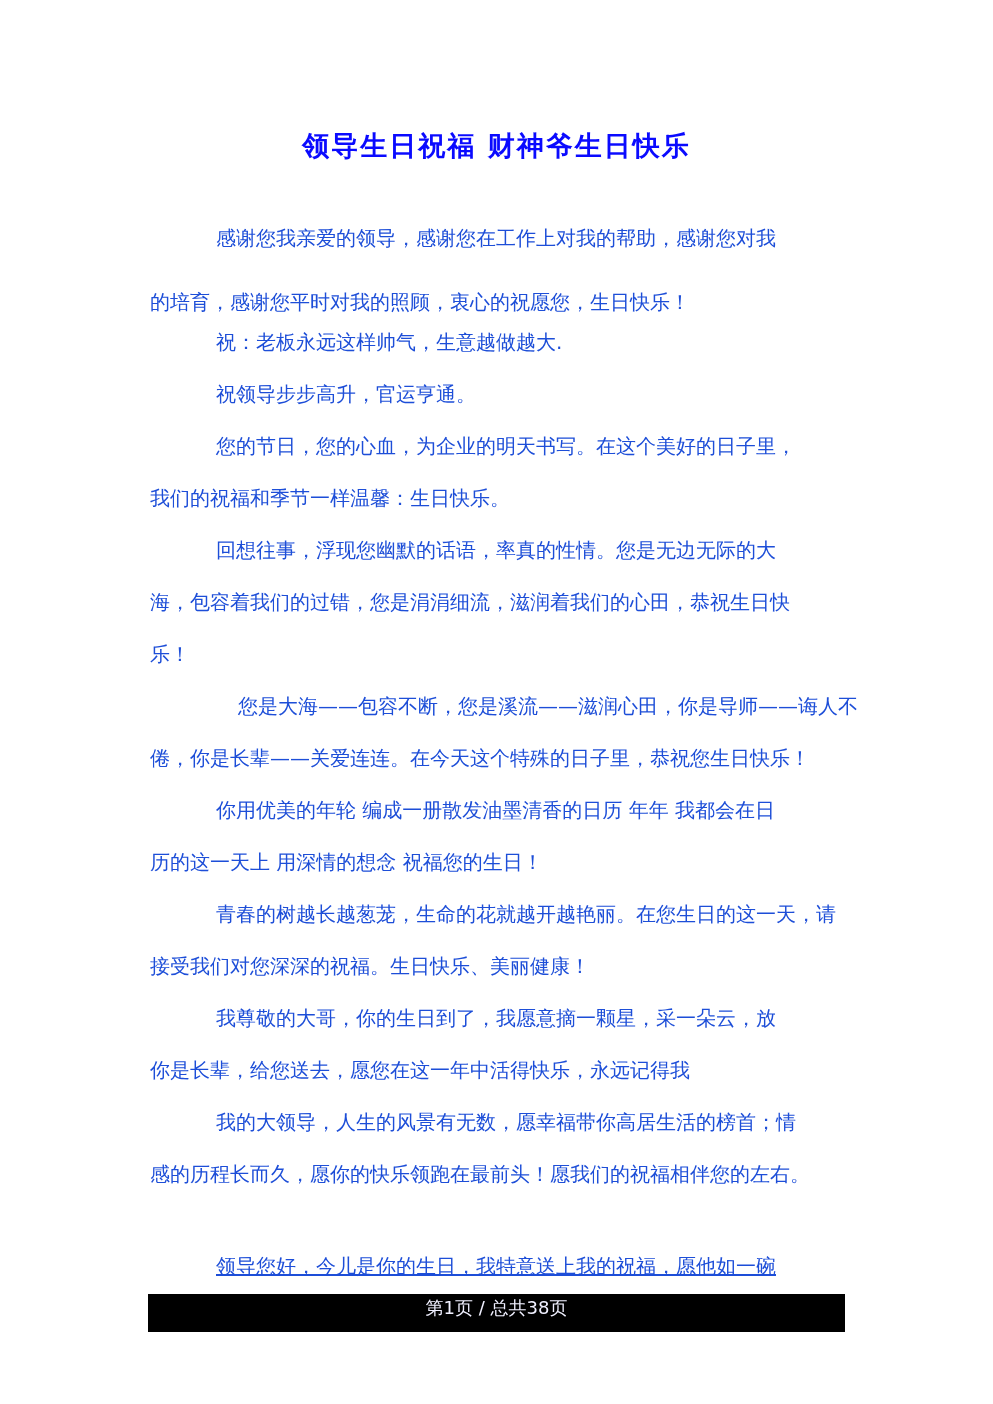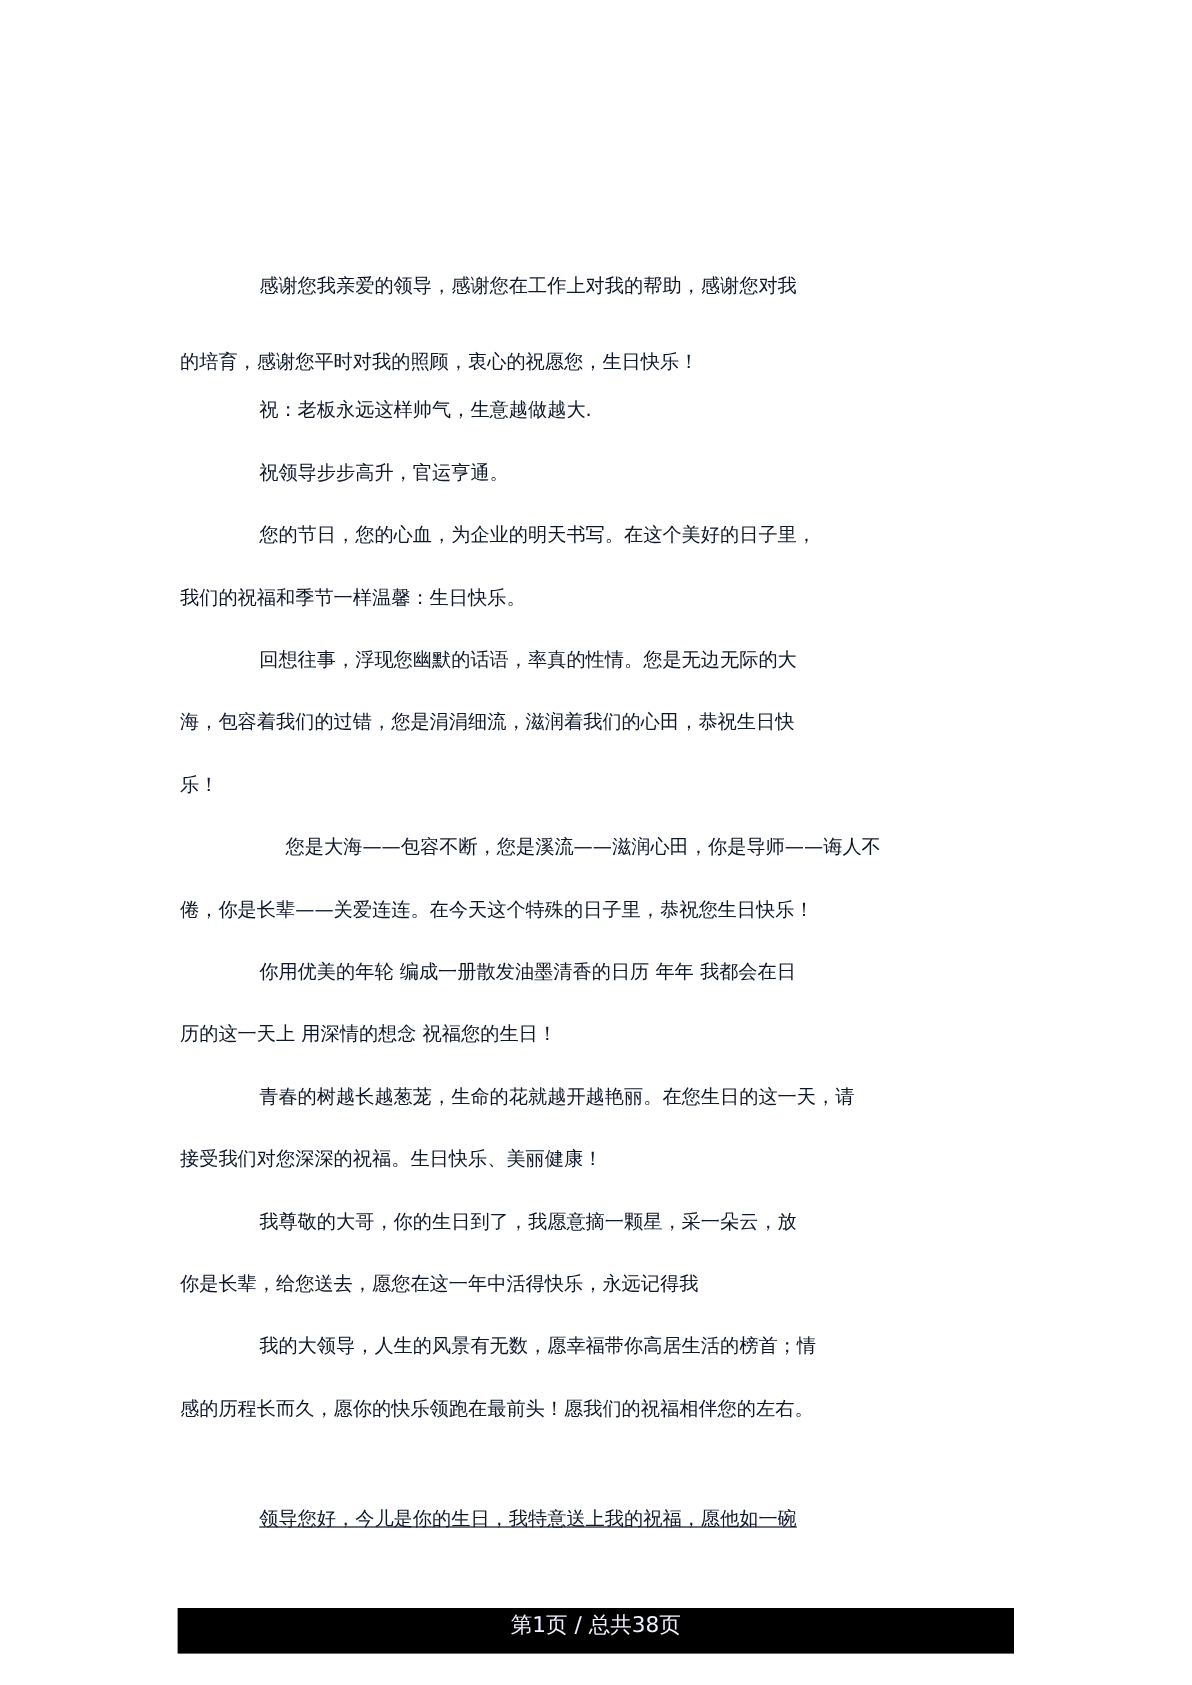--- a/index.html
+++ b/index.html
@@ -2,30 +2,31 @@
 <html><head>
 <meta charset="utf-8">
 <style>
   html, body { margin: 0; padding: 0; background: #ffffff; }
   body { width: 993px; height: 1404px; position: relative; overflow: hidden;
          font-family: "DejaVu Sans", sans-serif; color: #000; }
   .page { position: absolute; left: 0; top: 0; width: 993px; height: 1404px; background: #fff; }
   .title { position: absolute; top: 128px; left: 0; width: 993px; text-align: center;
            font-size: 27px; font-weight: bold; color: #0a0aff; letter-spacing: 2px;
            font-family: "DejaVu Sans", sans-serif; }
-  .line { position: absolute; font-size: 16px; line-height: 24px; white-space: nowrap;
-          font-family: "DejaVu Sans", sans-serif; color: #0f172a; }
-  .footer { position: absolute; left: 148px; top: 1340px; width: 697px; height: 38px; background: #000; }
+  .line { position: absolute; font-size: 20px; line-height: 24px; white-space: nowrap;
+          font-family: "DejaVu Sans", sans-serif; color: #1d4ed8; }
+  .footer { position: absolute; left: 148px; top: 1294px; width: 697px; height: 38px; background: #000; }
   .footer-text { position: absolute; left: 0; top: 2px; width: 697px; text-align: center;
                  color: #f0f0ff; font-size: 18px; font-family: "DejaVu Sans", sans-serif; }
 </style>
 </head>
 <body>
 
 <div class="page">
+  <div class="title">领导生日祝福 财神爷生日快乐</div>
   <div id="lines">
       <div class="line" style="left: 216px; top: 226px;">感谢您我亲爱的领导，感谢您在工作上对我的帮助，感谢您对我</div>
       <div class="line" style="left: 150px; top: 290px;">的培育，感谢您平时对我的照顾，衷心的祝愿您，生日快乐！</div>
       <div class="line" style="left: 216px; top: 330px;">祝：老板永远这样帅气，生意越做越大.</div>
       <div class="line" style="left: 216px; top: 382px;">祝领导步步高升，官运亨通。</div>
       <div class="line" style="left: 216px; top: 434px;">您的节日，您的心血，为企业的明天书写。在这个美好的日子里，</div>
       <div class="line" style="left: 150px; top: 486px;">我们的祝福和季节一样温馨：生日快乐。</div>
       <div class="line" style="left: 216px; top: 538px;">回想往事，浮现您幽默的话语，率真的性情。您是无边无际的大</div>
       <div class="line" style="left: 150px; top: 590px;">海，包容着我们的过错，您是涓涓细流，滋润着我们的心田，恭祝生日快</div>
       <div class="line" style="left: 150px; top: 642px;">乐！</div>

